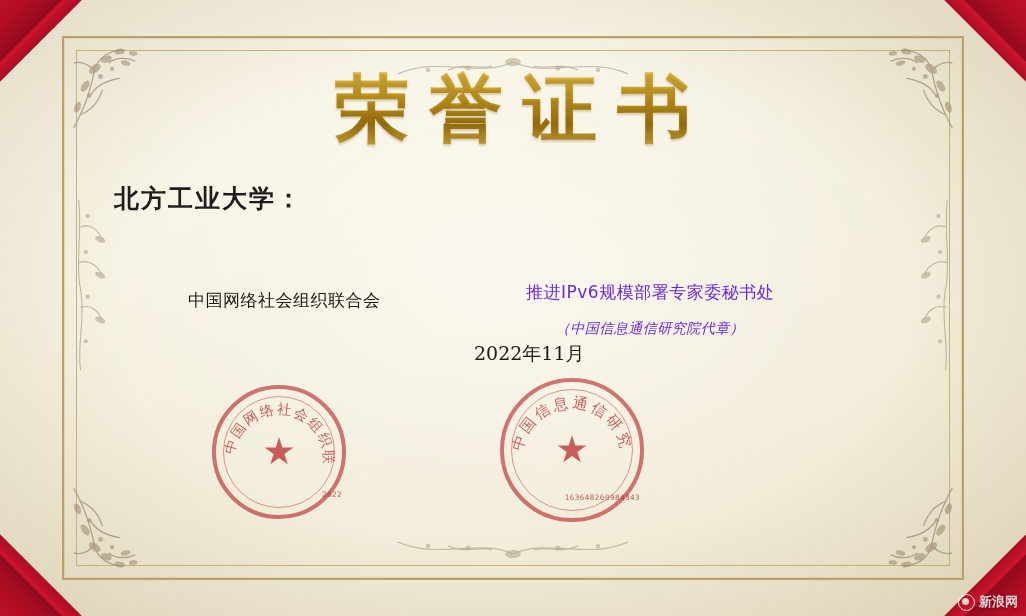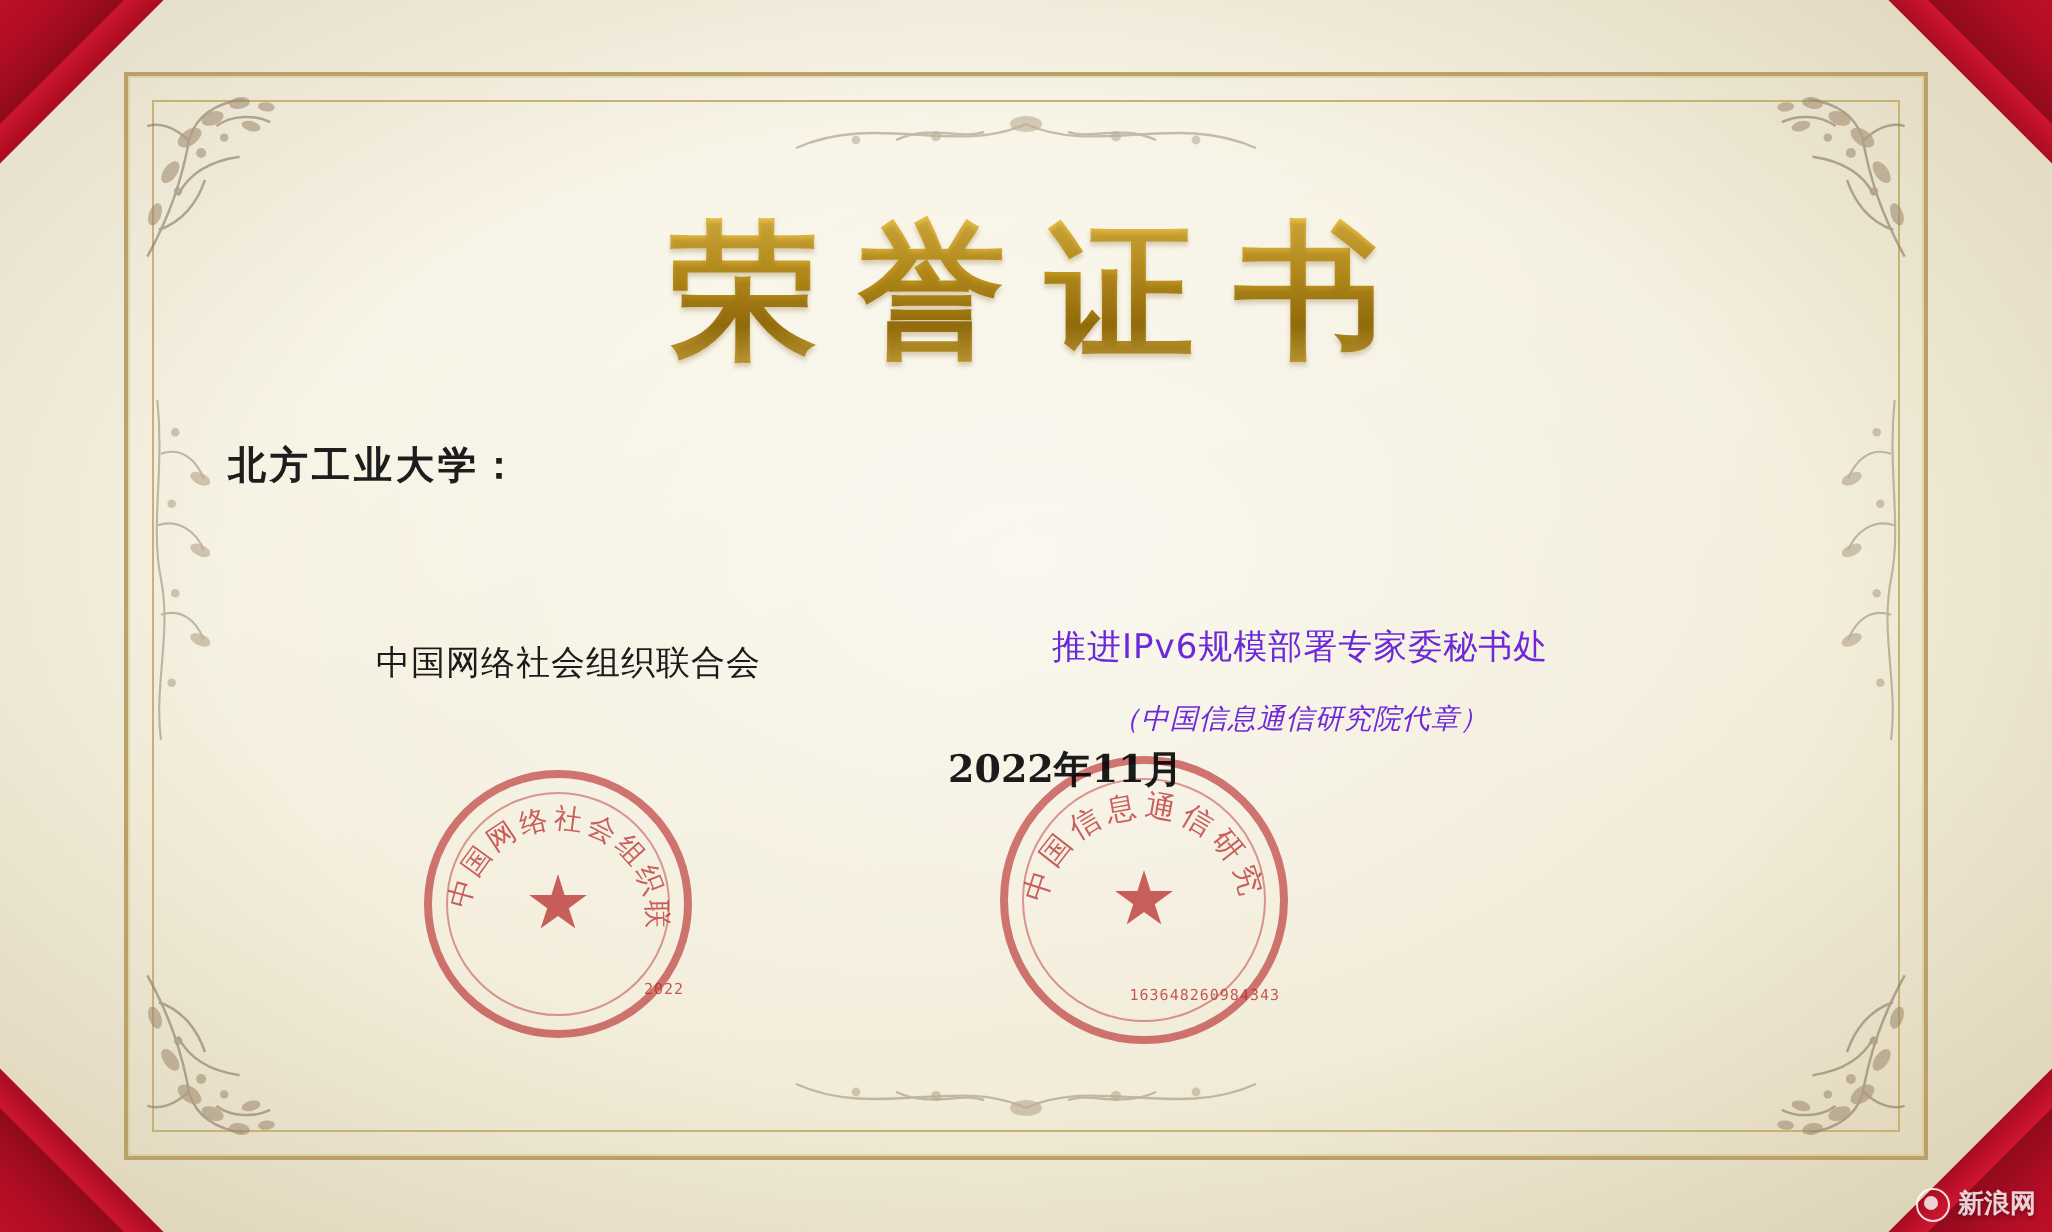--- a/index.html
+++ b/index.html
@@ -128,39 +128,38 @@
   .content {
     position: absolute;
     left: 96px;
     right: 96px;
     top: 70px;
     bottom: 70px;
   }
 
   .cert-title {
     text-align: center;
-    margin-top: 38px;
     font-family: "DejaVu Serif", "Liberation Serif", serif;
     font-size: 74px;
     font-weight: bold;
     letter-spacing: 20px;
     text-indent: 20px;
     color: #b8860b;
     background: linear-gradient(180deg, #e7c14a 0%, #c59a21 35%, #9a720c 70%, #d8b446 100%);
     -webkit-background-clip: text;
     background-clip: text;
     -webkit-text-fill-color: transparent;
     text-shadow: 0 2px 2px rgba(120,85,10,0.25);
     line-height: 1.05;
   }
 
   .recipient {
     margin-top: 34px;
     margin-left: 18px;
-    font-size: 19px;
+    font-size: 25px;
     font-weight: bold;
     color: #1d1d1d;
     letter-spacing: 2px;
     font-family: "DejaVu Sans", "Liberation Sans", sans-serif;
   }
 
   .body-text {
     margin-top: 20px;
     margin-left: 10px;
     margin-right: 6px;
@@ -202,21 +201,20 @@
     margin-top: 16px;
     font-style: italic;
   }
   .sign-date {
     position: absolute;
     left: 378px;
     top: 100px;
     font-size: 19px;
     color: #1b1b1b;
     font-family: "DejaVu Serif", "Liberation Serif", serif;
-    font-weight: bold;
   }
 
   
   .seal {
     position: absolute;
     border-radius: 50%;
     border: 4px solid rgba(190, 40, 45, 0.62);
     color: rgba(190, 40, 45, 0.72);
     mix-blend-mode: multiply;
     pointer-events: none;

